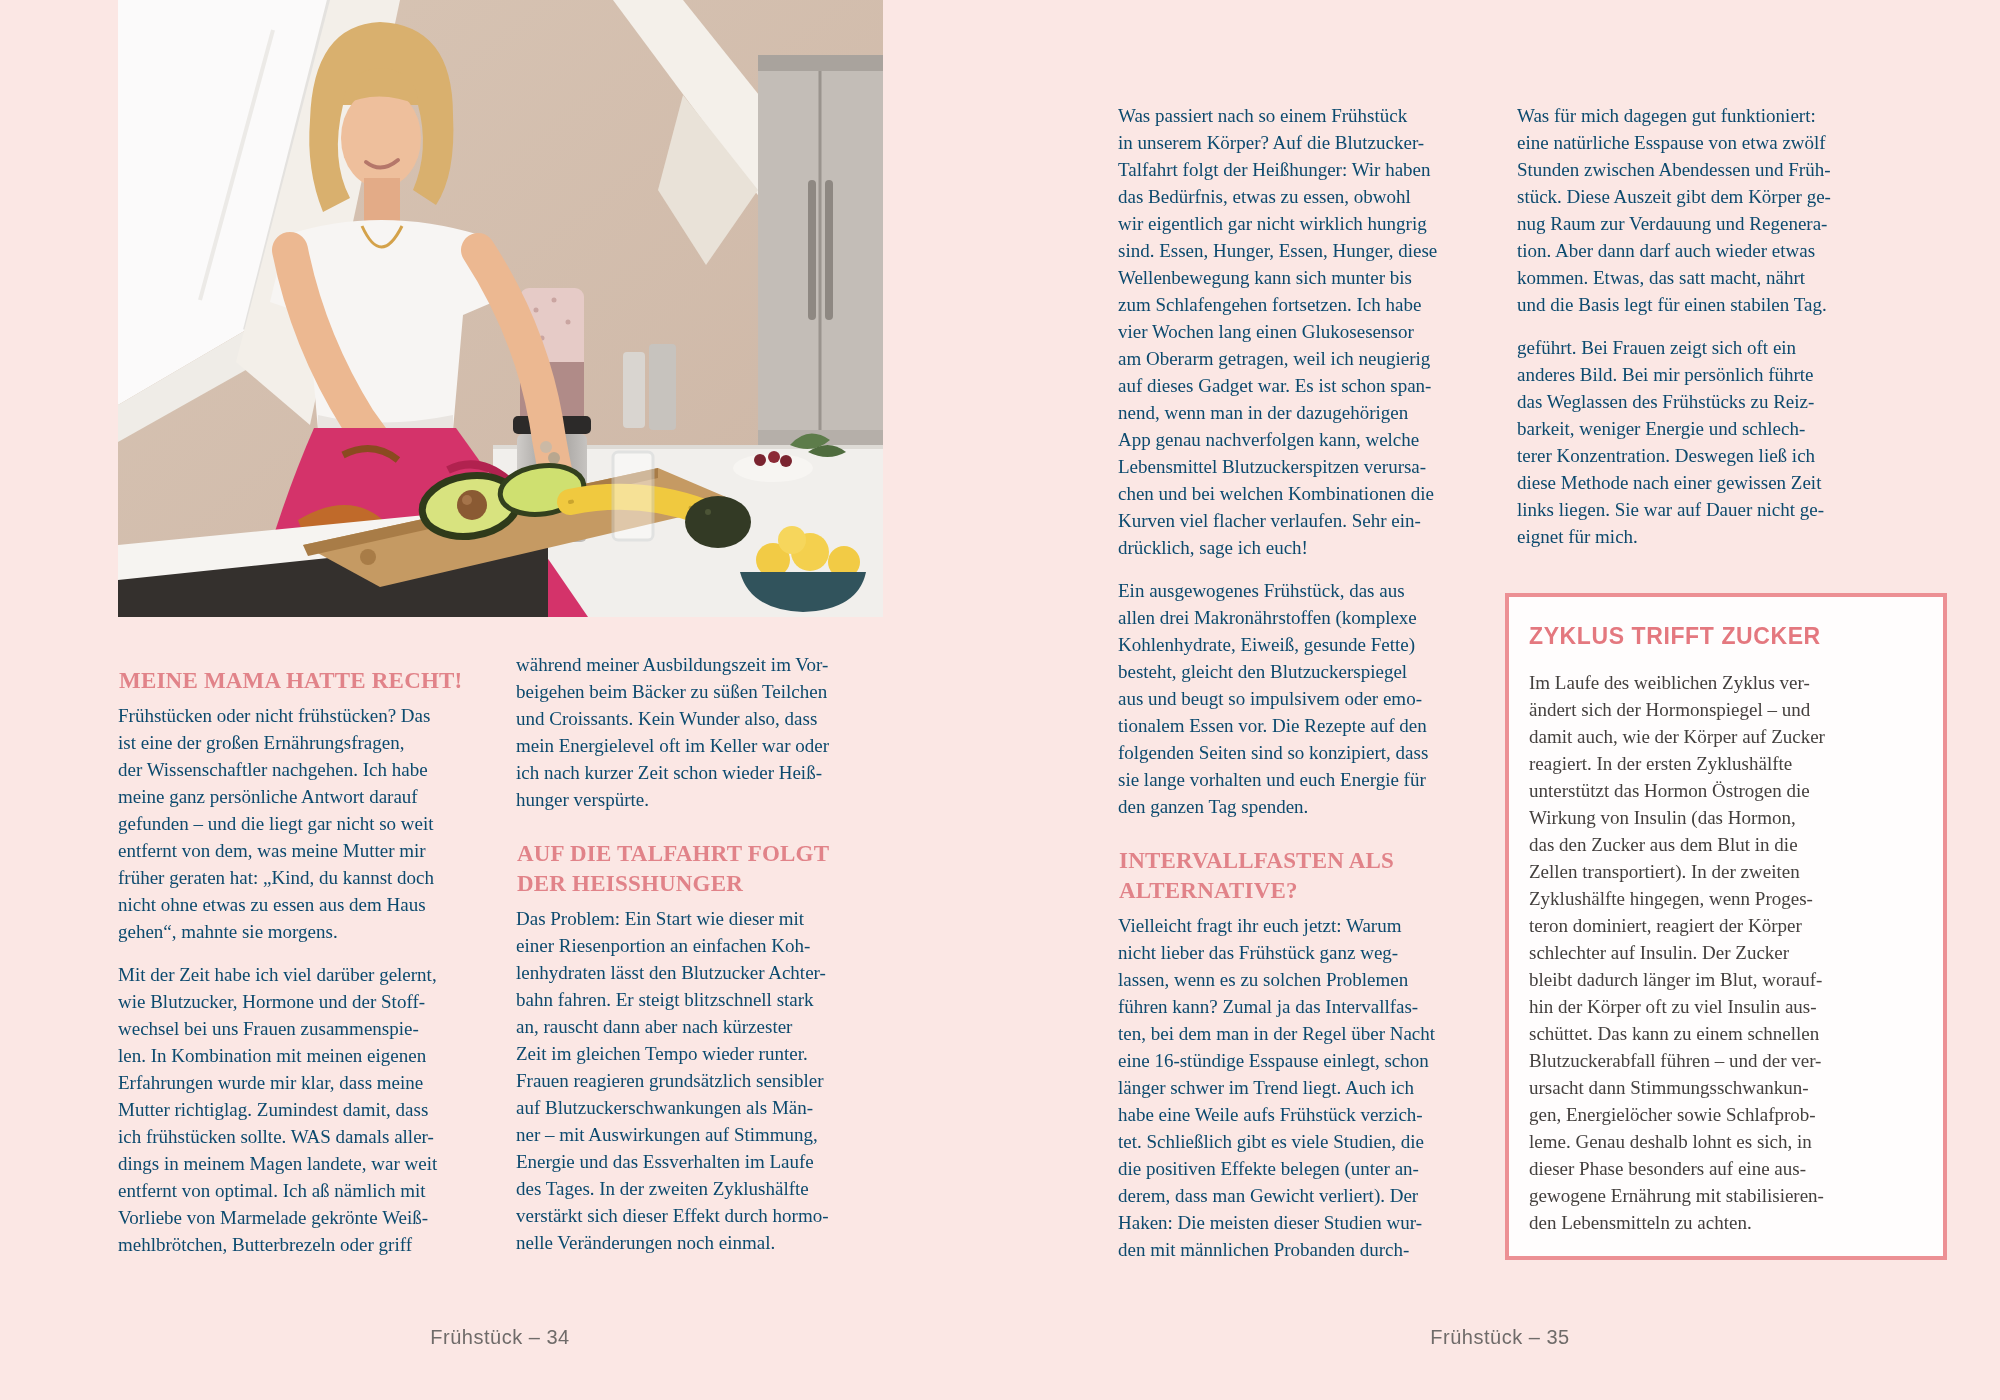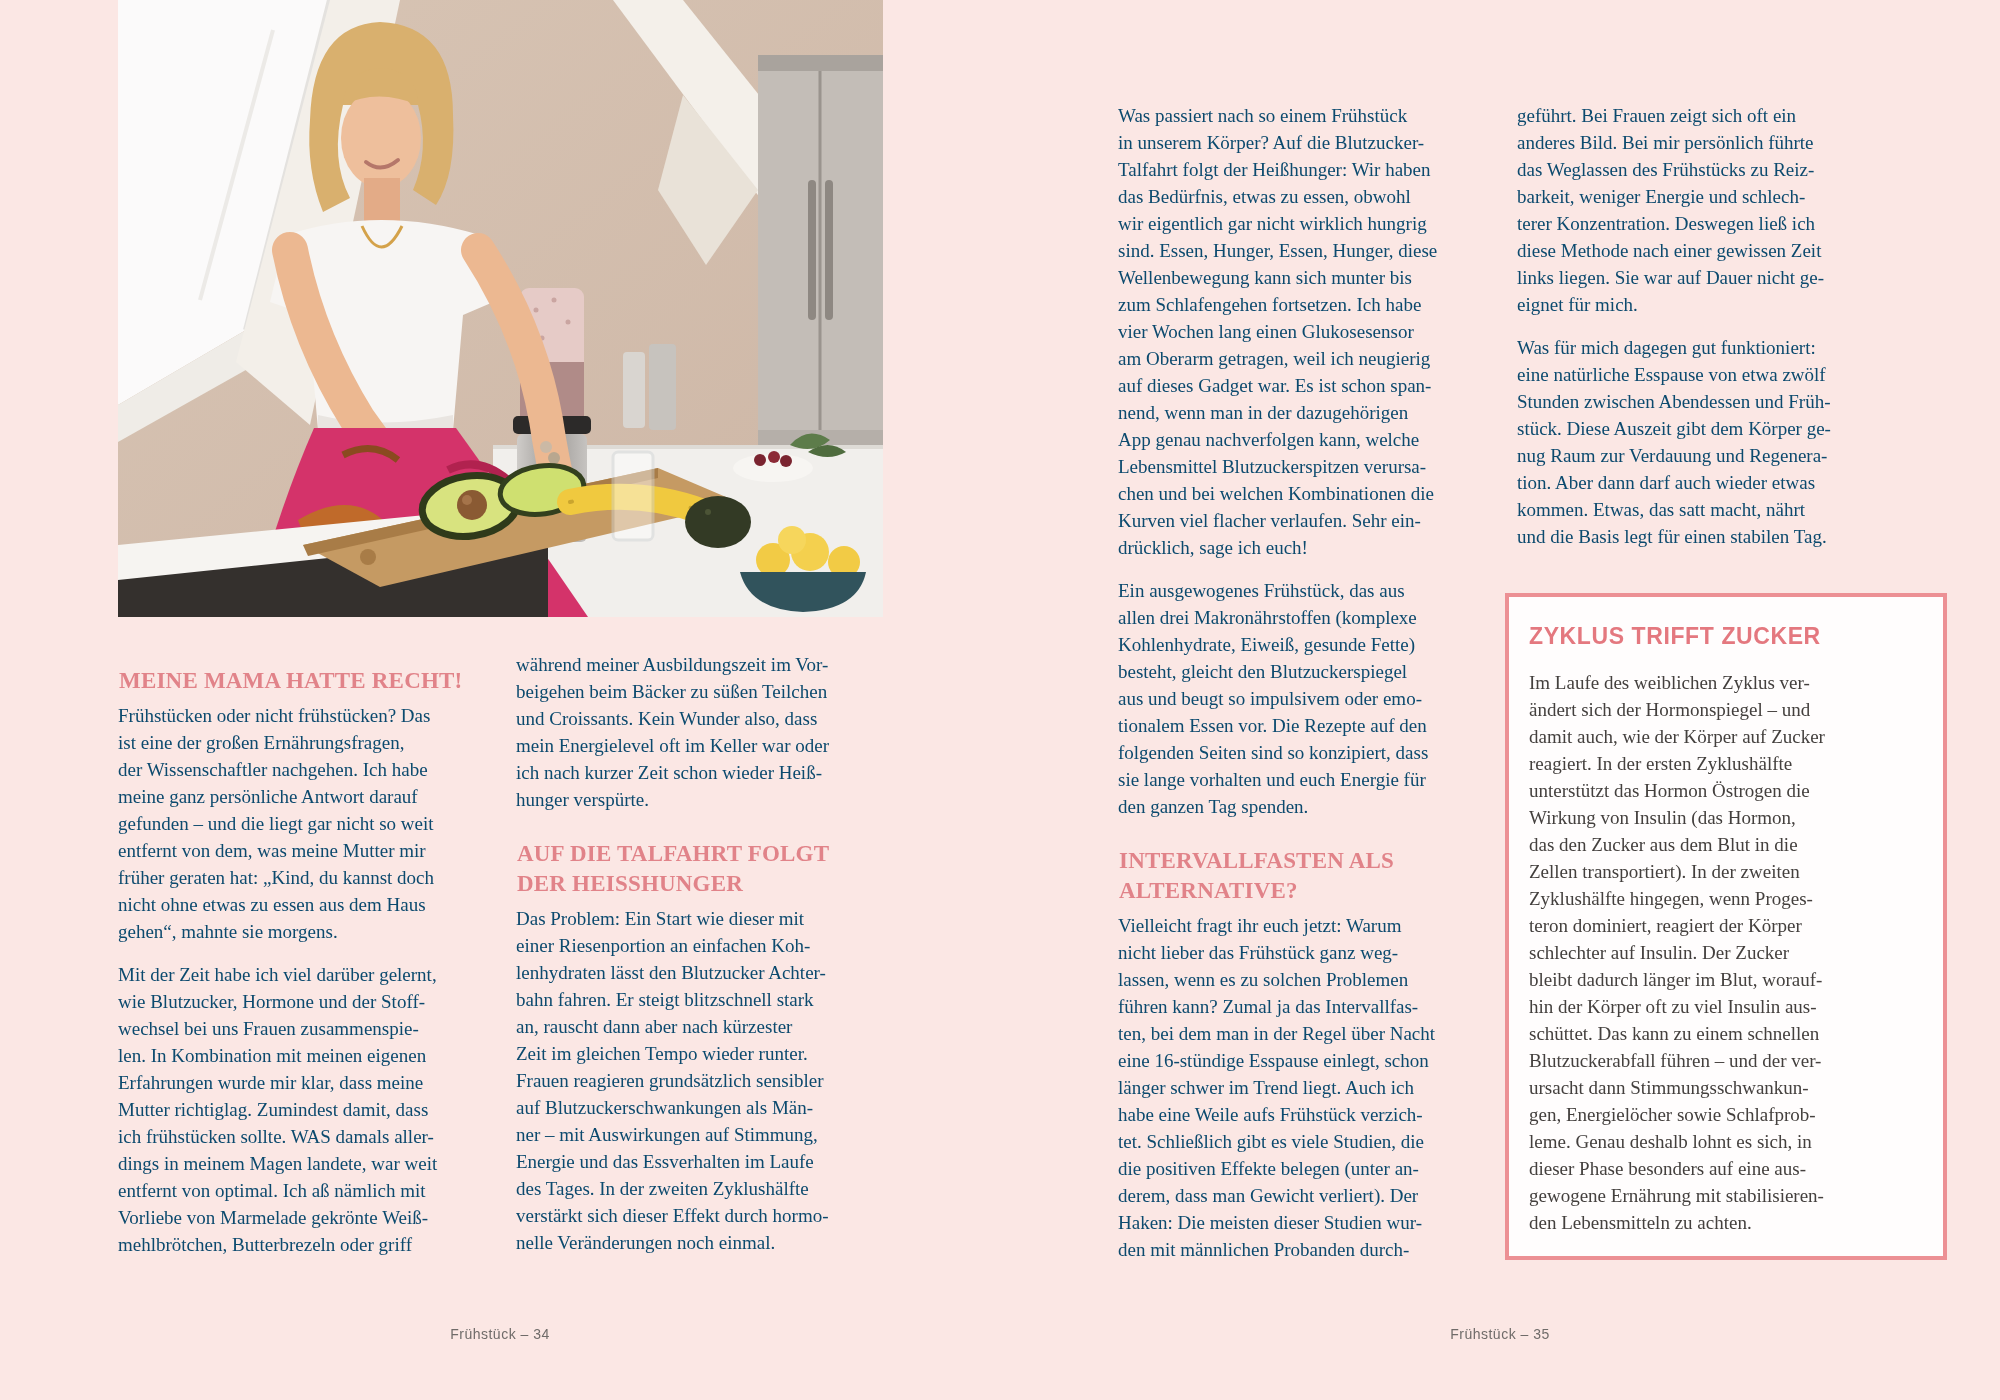--- a/index.html
+++ b/index.html
@@ -33,21 +33,21 @@
     font-family:"Liberation Sans",sans-serif;font-weight:700;
     font-size:23px;line-height:30px;letter-spacing:.6px;
     color:#e4787f;margin:0 0 18px 0;
   }
   .info-box .box-body{
     font-family:"Liberation Serif",serif;
     font-size:19px;line-height:27px;color:#44403e;white-space:pre-line;
   }
   .page-footer{
     position:absolute;top:1326px;width:1000px;text-align:center;
-    font-family:"Liberation Sans",sans-serif;font-size:14px;
+    font-family:"Liberation Sans",sans-serif;font-size:20px;
     letter-spacing:.5px;color:#6f6b69;
   }
   #footer-left{left:0;}
   #footer-right{left:1000px;}
 </style>
 </head>
 <body>
 
 <div class="spread">
 
@@ -249,36 +249,36 @@
 länger schwer im Trend liegt. Auch ich
 habe eine Weile aufs Frühstück verzich-
 tet. Schließlich gibt es viele Studien, die
 die positiven Effekte belegen (unter an-
 derem, dass man Gewicht verliert). Der
 Haken: Die meisten dieser Studien wur-
 den mit männlichen Probanden durch-</p>
   </div>
 
   <div class="col" id="r-col2">
+    <p>Was für mich dagegen gut funktioniert:
+eine natürliche Esspause von etwa zwölf
+Stunden zwischen Abendessen und Früh-
+stück. Diese Auszeit gibt dem Körper ge-
+nug Raum zur Verdauung und Regenera-
+tion. Aber dann darf auch wieder etwas
+kommen. Etwas, das satt macht, nährt
+und die Basis legt für einen stabilen Tag.</p>
     <p>geführt. Bei Frauen zeigt sich oft ein
 anderes Bild. Bei mir persönlich führte
 das Weglassen des Frühstücks zu Reiz-
 barkeit, weniger Energie und schlech-
 terer Konzentration. Deswegen ließ ich
 diese Methode nach einer gewissen Zeit
 links liegen. Sie war auf Dauer nicht ge-
 eignet für mich.</p>
-    <p>Was für mich dagegen gut funktioniert:
-eine natürliche Esspause von etwa zwölf
-Stunden zwischen Abendessen und Früh-
-stück. Diese Auszeit gibt dem Körper ge-
-nug Raum zur Verdauung und Regenera-
-tion. Aber dann darf auch wieder etwas
-kommen. Etwas, das satt macht, nährt
-und die Basis legt für einen stabilen Tag.</p>
   </div>
 
   <div class="info-box">
     <div class="box-heading">ZYKLUS TRIFFT ZUCKER</div>
     <div class="box-body">Im Laufe des weiblichen Zyklus ver-
 ändert sich der Hormonspiegel – und
 damit auch, wie der Körper auf Zucker
 reagiert. In der ersten Zyklushälfte
 unterstützt das Hormon Östrogen die
 Wirkung von Insulin (das Hormon,

